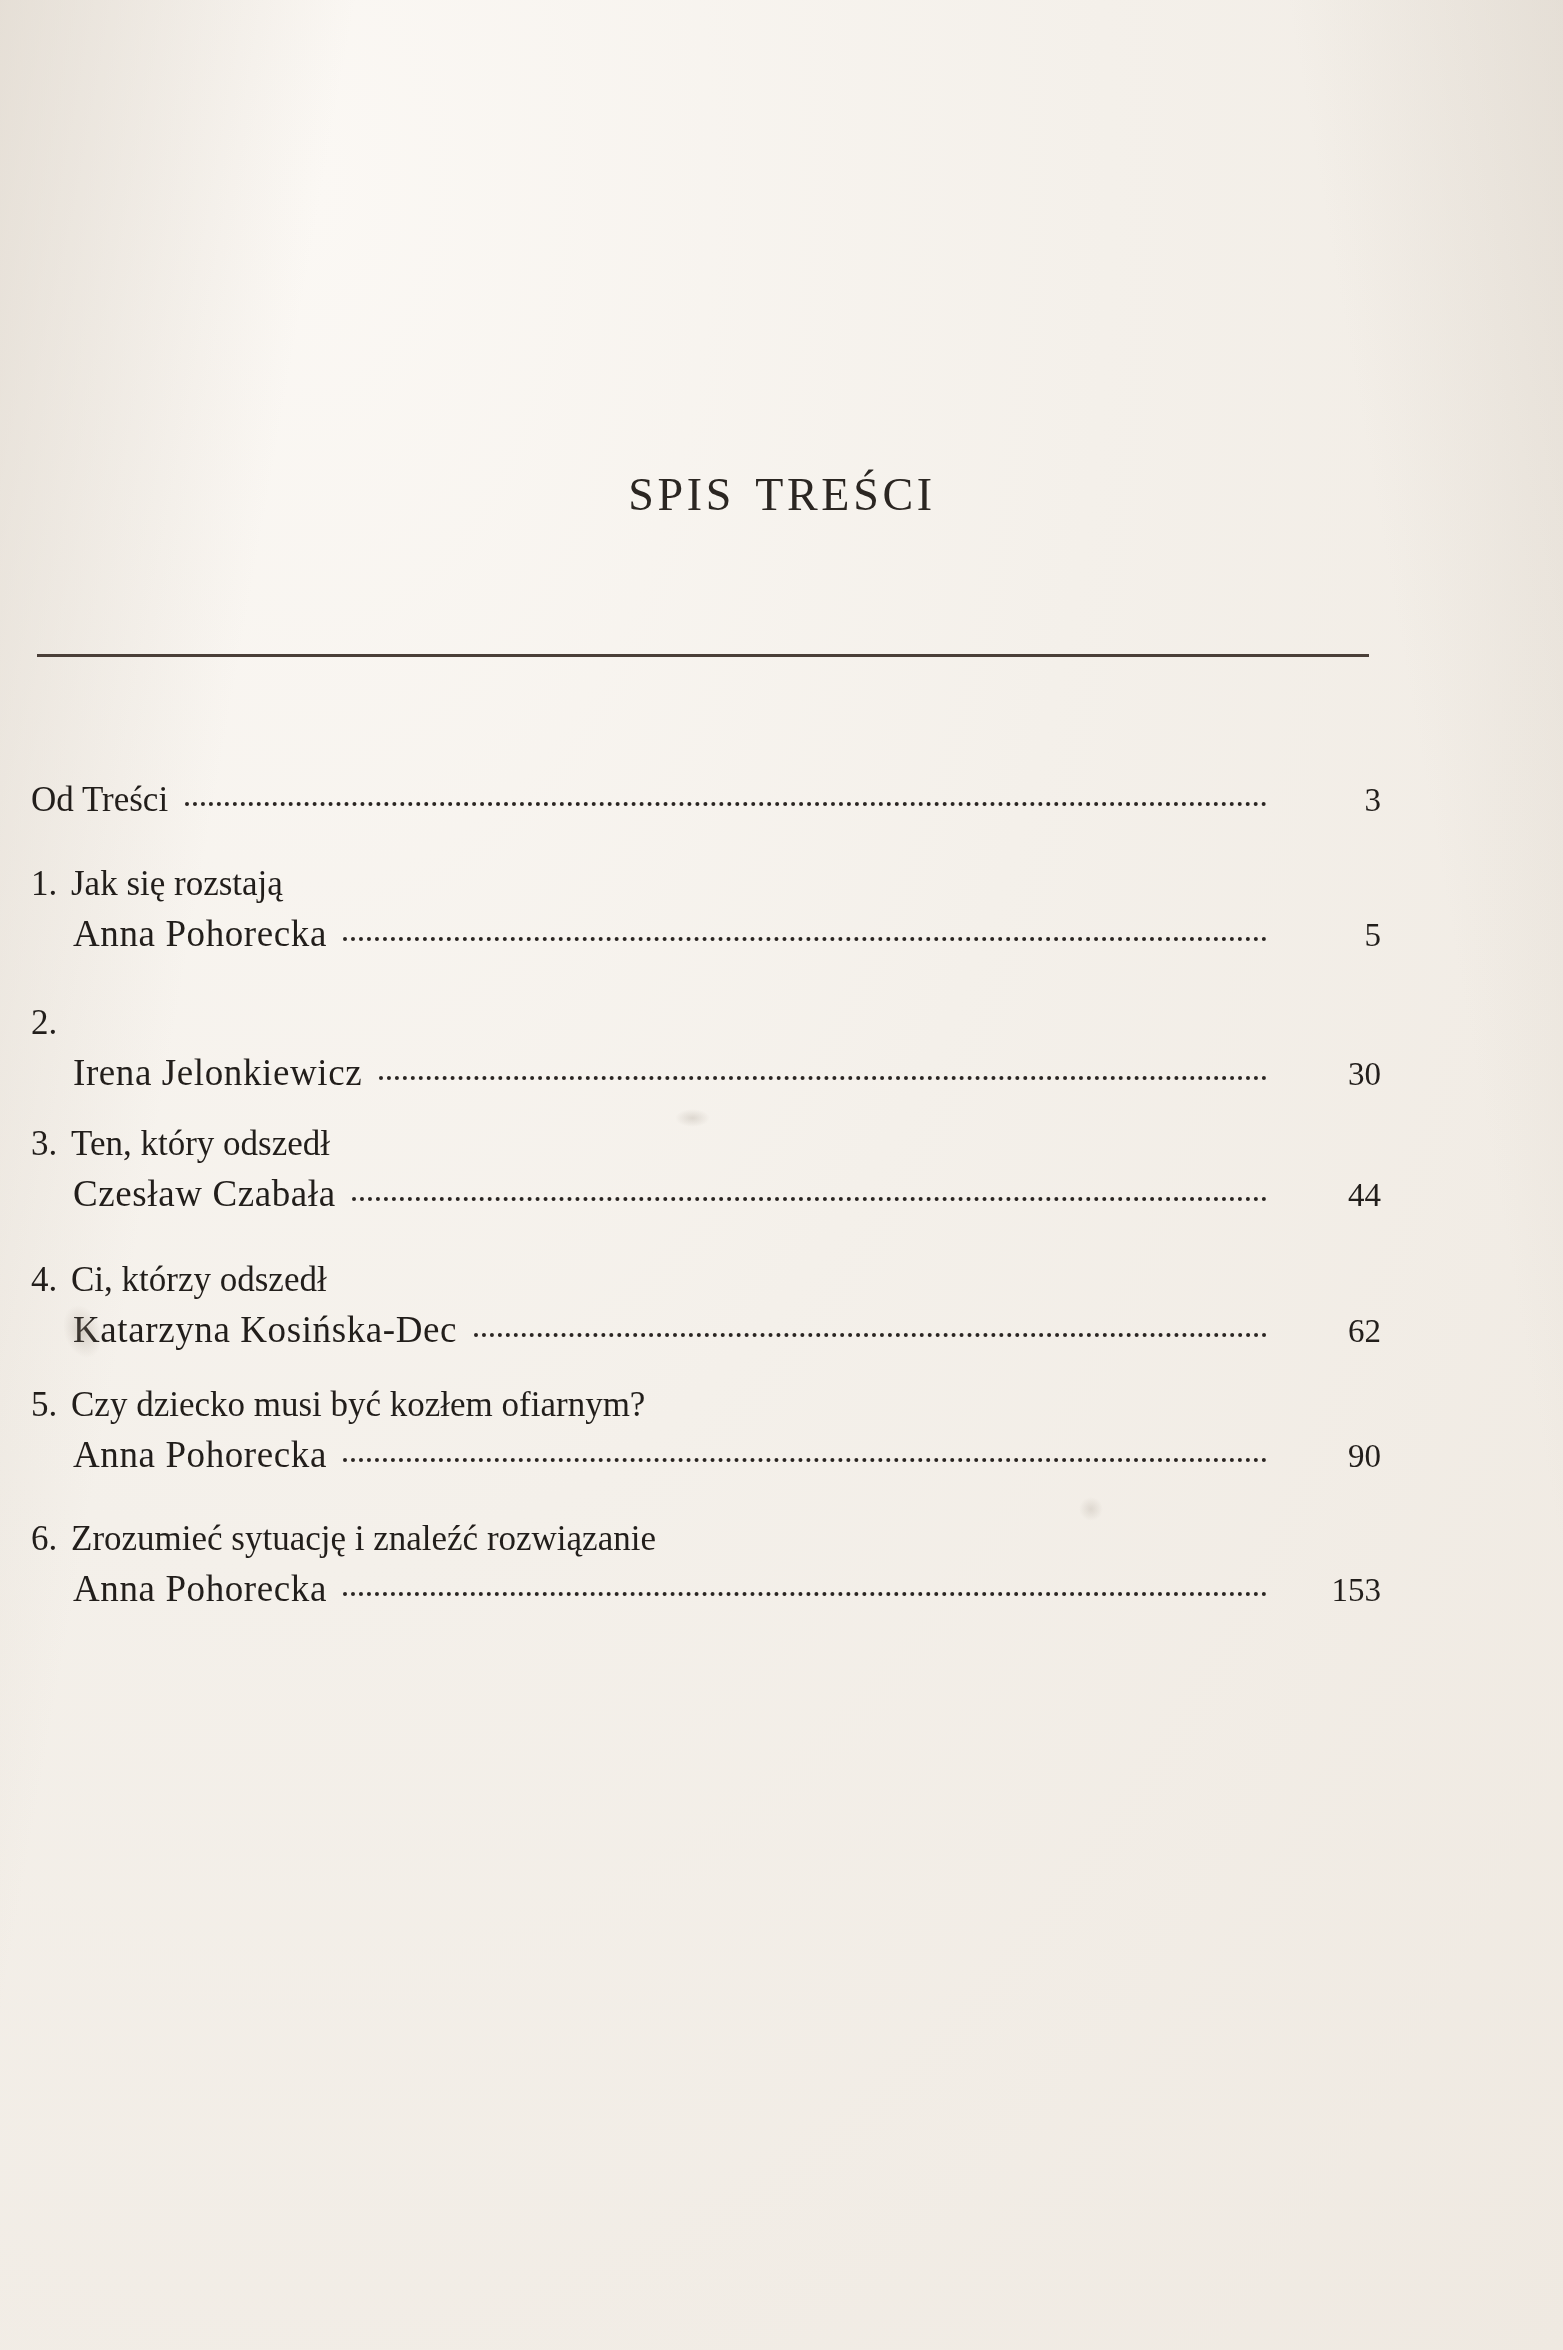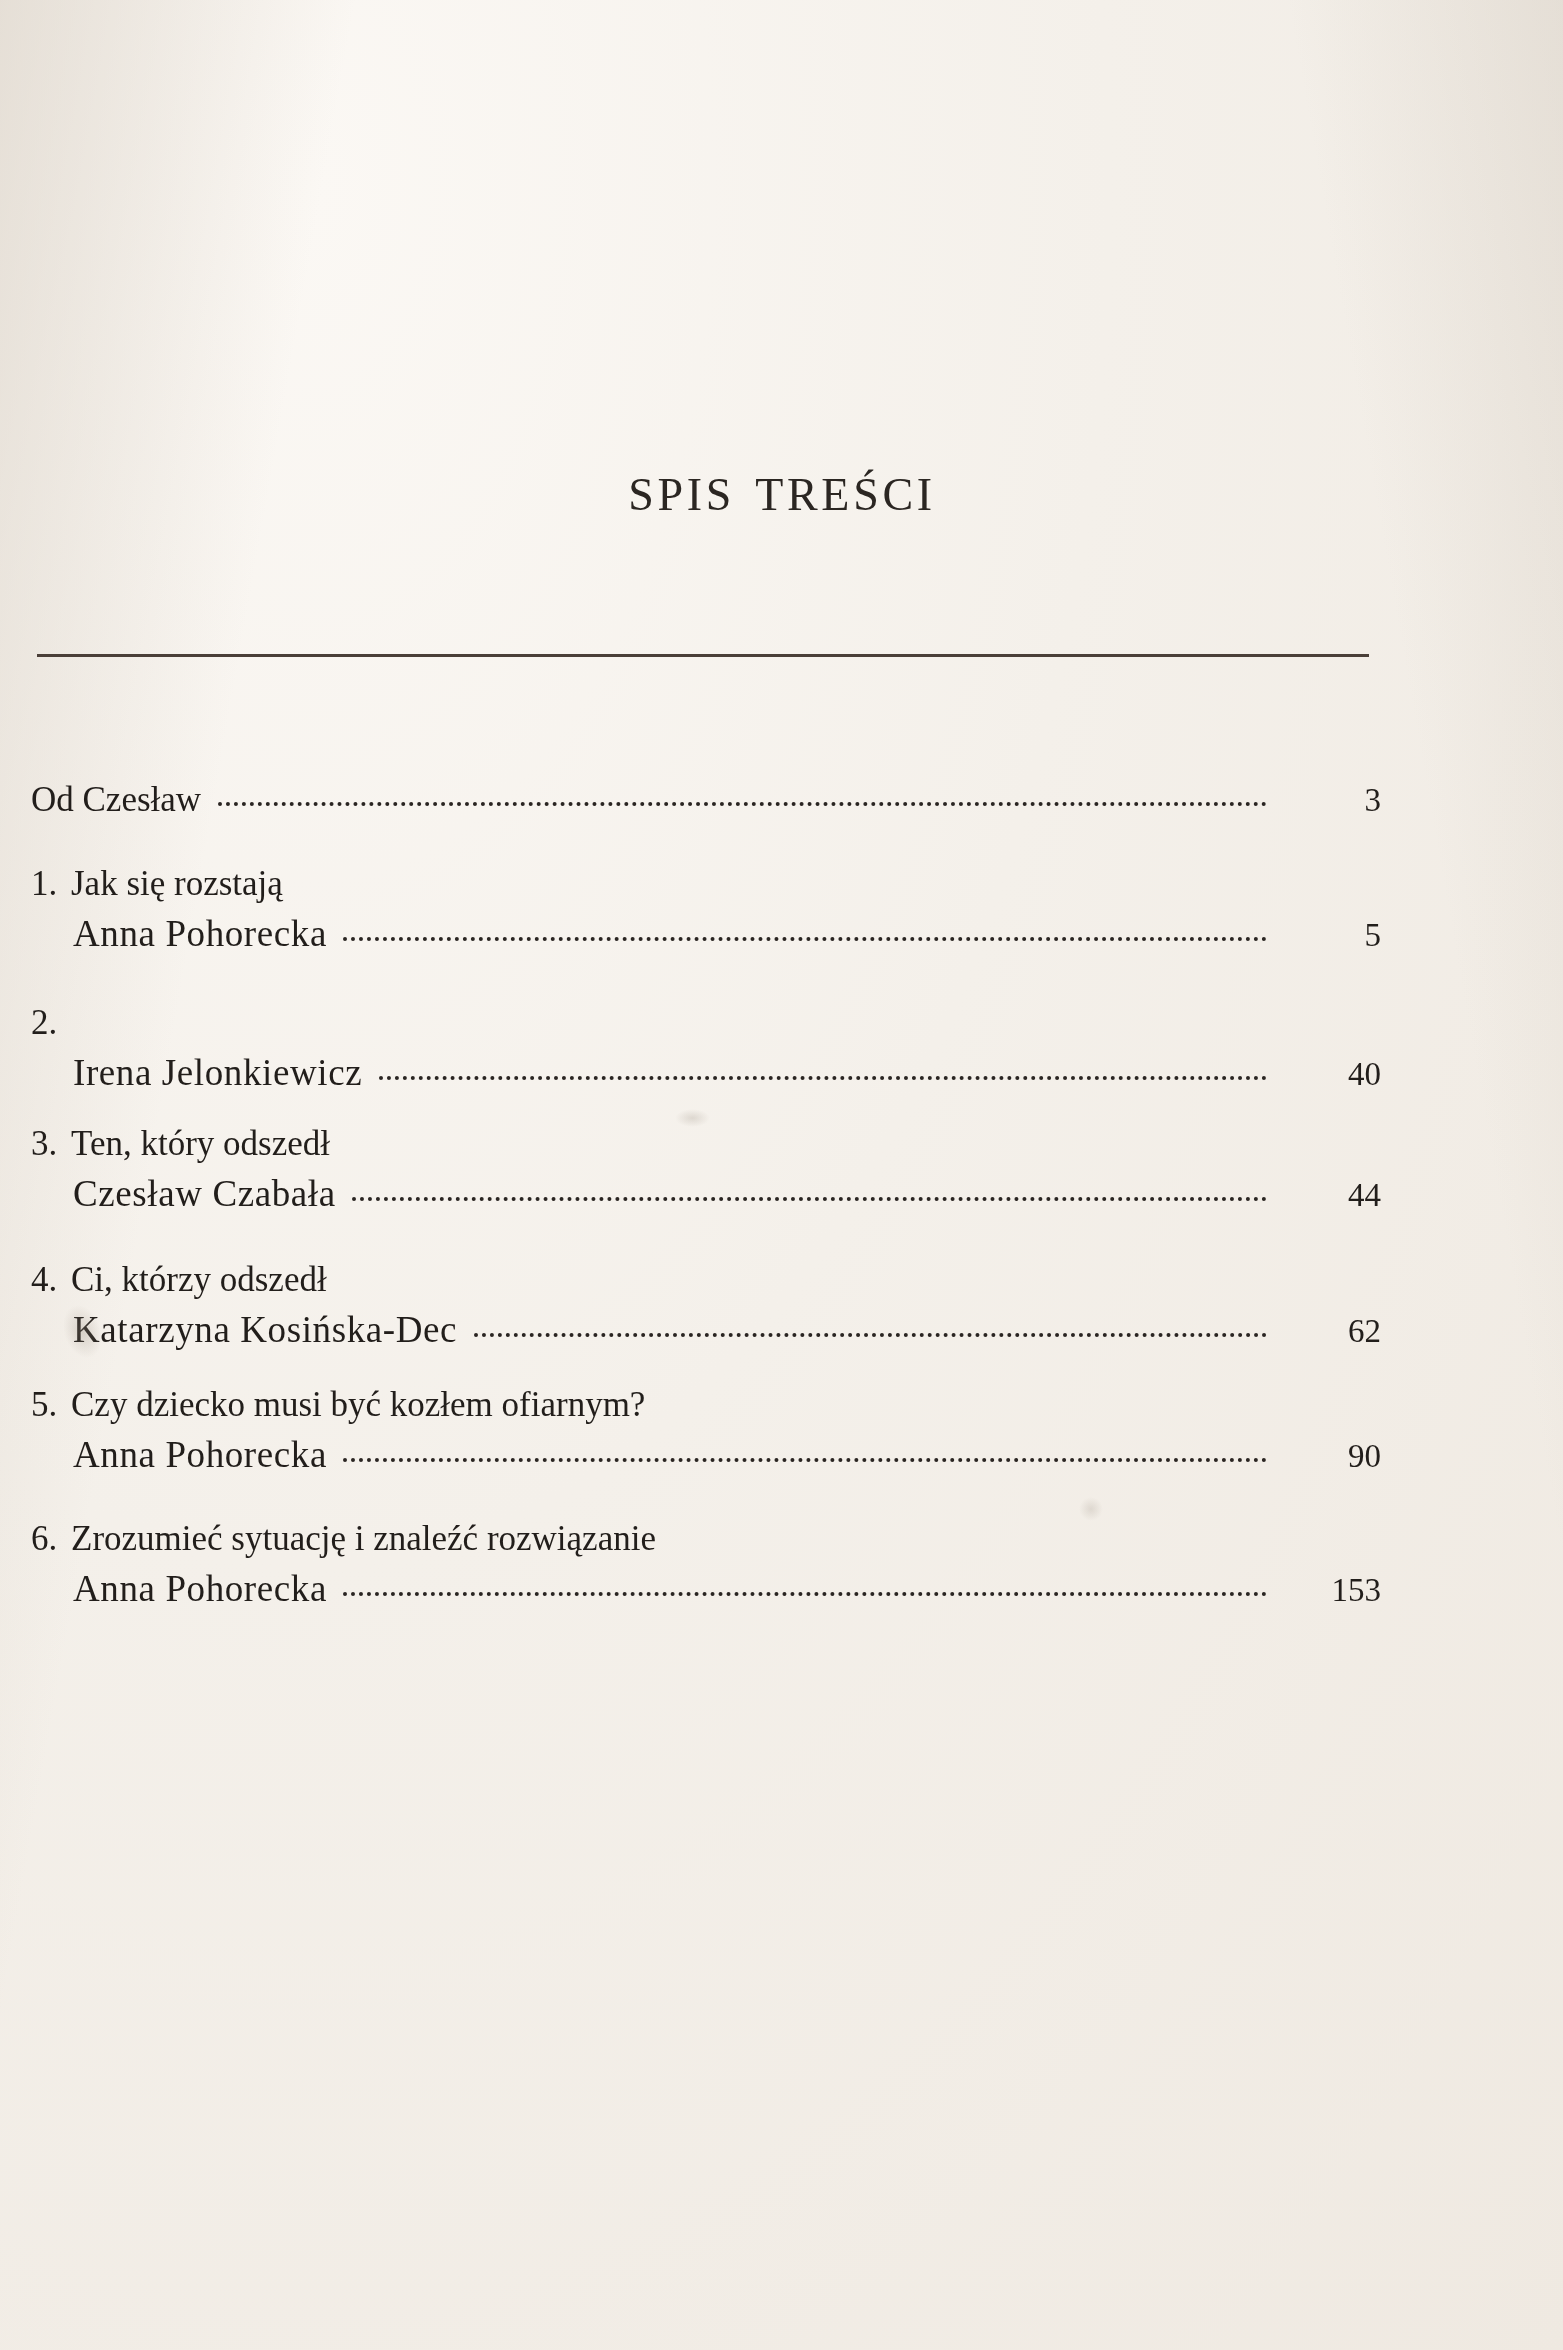--- a/index.html
+++ b/index.html
@@ -151,21 +151,21 @@
 
   <div class="toc-title">
     <span class="sc">Spis Treści</span>
   </div>
 
   <div class="rule"></div>
 
   <div class="toc-list" id="toc-list">
       <div class="entry" style="margin-bottom: 37px;">
         <div class="entry-line">
-          <span class="titletext">Od Czesław</span>
+          <span class="titletext">Od Treści</span>
           <span class="leader"></span>
           <span class="pagenum">3</span>
         </div>
       </div>
       <div class="entry" style="margin-bottom: 40px;">
         <div class="entry-line title-line">
           <span class="num">1.</span>
           <span class="titletext">Jak się rozstają</span>
         </div>
         <div class="entry-line">
@@ -174,21 +174,21 @@
           <span class="pagenum">5</span>
         </div>
       </div>
       <div class="entry" style="margin-bottom: 22px;">
         <div class="entry-line title-line">
           <span class="num">2.</span>
         </div>
         <div class="entry-line">
           <span class="author">Irena  Jelonkiewicz</span>
           <span class="leader"></span>
-          <span class="pagenum">40</span>
+          <span class="pagenum">30</span>
         </div>
       </div>
       <div class="entry" style="margin-bottom: 37px;">
         <div class="entry-line title-line">
           <span class="num">3.</span>
           <span class="titletext">Ten, który odszedł</span>
         </div>
         <div class="entry-line">
           <span class="author">Czesław  Czabała</span>
           <span class="leader"></span>

